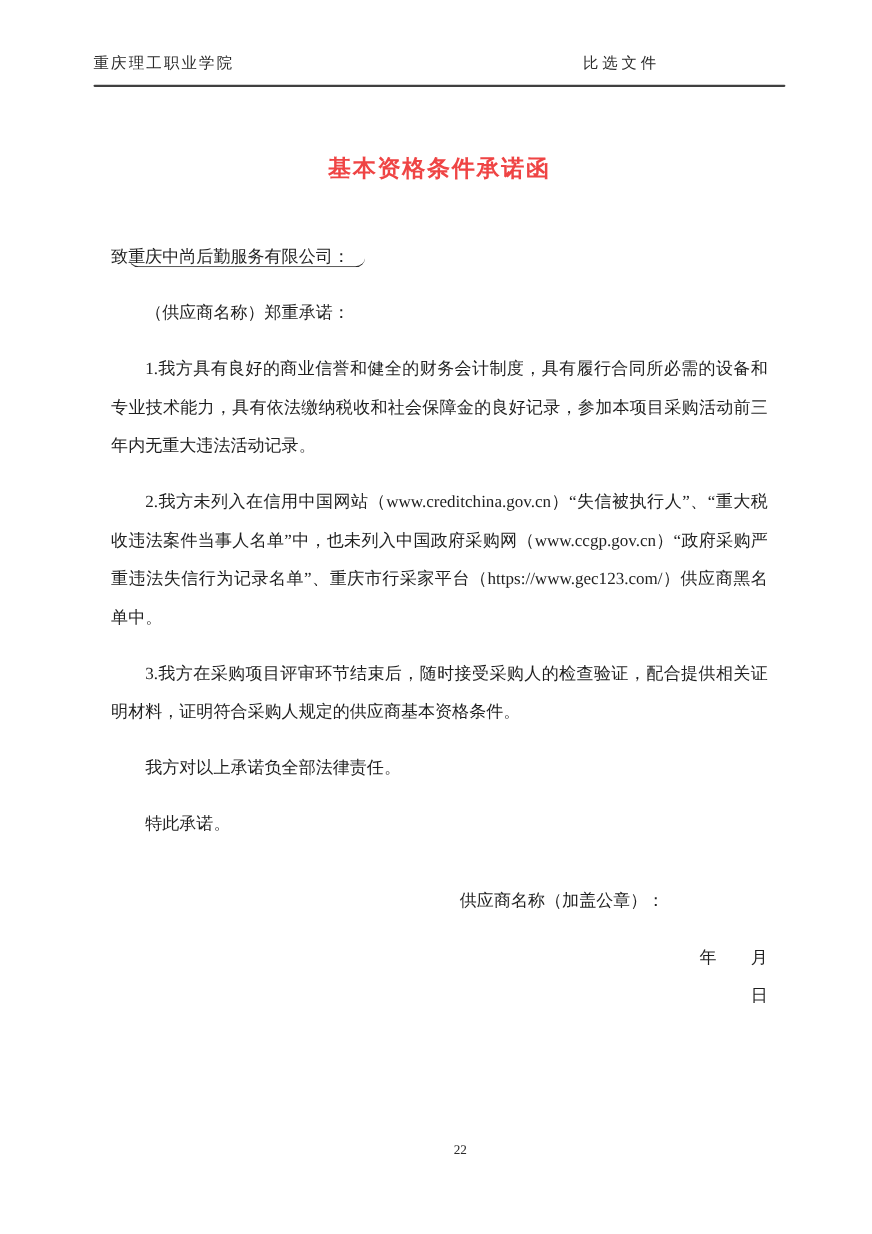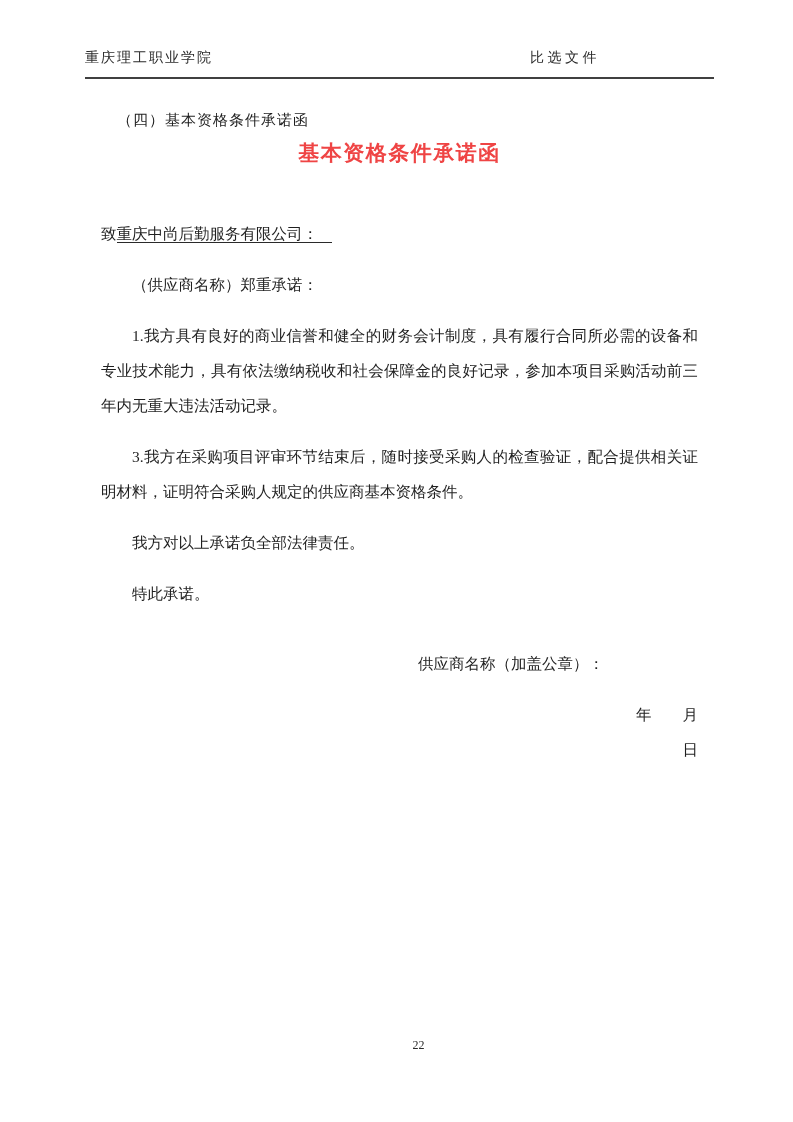--- a/index.html
+++ b/index.html
@@ -1,15 +1,15 @@
 <!DOCTYPE html>
 <html><head>
 <meta charset="utf-8">
 <style>
-  * { margin: 0; padding: 0; box-sizing: border-box; }
+  * { margin: 0; padding: 0; box-sizing: border-box; border-radius: 21px; }
   html, body { background: #ffffff; }
   .page {
     position: relative;
     width: 793px;
     height: 1122px;
     background: #ffffff;
     color: #1f1f1f;
     font-family: "Liberation Serif", "DejaVu Serif", serif;
     overflow: hidden;
   }
@@ -96,28 +96,28 @@
 
 <div class="page">
 
   <div class="header">
     <span class="header-left">重庆理工职业学院</span>
     <span class="header-right">比选文件</span>
   </div>
 
   <div class="header-rule"></div>
 
-  <div class="section-label">（四）基本资格条件承诺函</div>
 
   <div class="doc-title">基本资格条件承诺函</div>
 
   <div class="content">
     <p class="salutation"><span>致</span><span class="underlined">重庆中尚后勤服务有限公司：</span></p>
     <p class="indent">（供应商名称）郑重承诺：</p>
     <p class="indent">1.我方具有良好的商业信誉和健全的财务会计制度，具有履行合同所必需的设备和专业技术能力，具有依法缴纳税收和社会保障金的良好记录，参加本项目采购活动前三年内无重大违法活动记录。</p>
+    <p class="indent">2.我方未列入在信用中国网站（www.creditchina.gov.cn）“失信被执行人”、“重大税收违法案件当事人名单”中，也未列入中国政府采购网（www.ccgp.gov.cn）“政府采购严重违法失信行为记录名单”、重庆市行采家平台（https://www.gec123.com/）供应商黑名单中。</p>
     <p class="indent">3.我方在采购项目评审环节结束后，随时接受采购人的检查验证，配合提供相关证明材料，证明符合采购人规定的供应商基本资格条件。</p>
     <p class="indent">我方对以上承诺负全部法律责任。</p>
     <p class="indent">特此承诺。</p>
     <p class="sig-name">供应商名称（加盖公章）：</p>
     <p class="sig-date">年　　月　　日</p>
   </div>
 
   <div class="page-number">22</div>
 
 </div>

